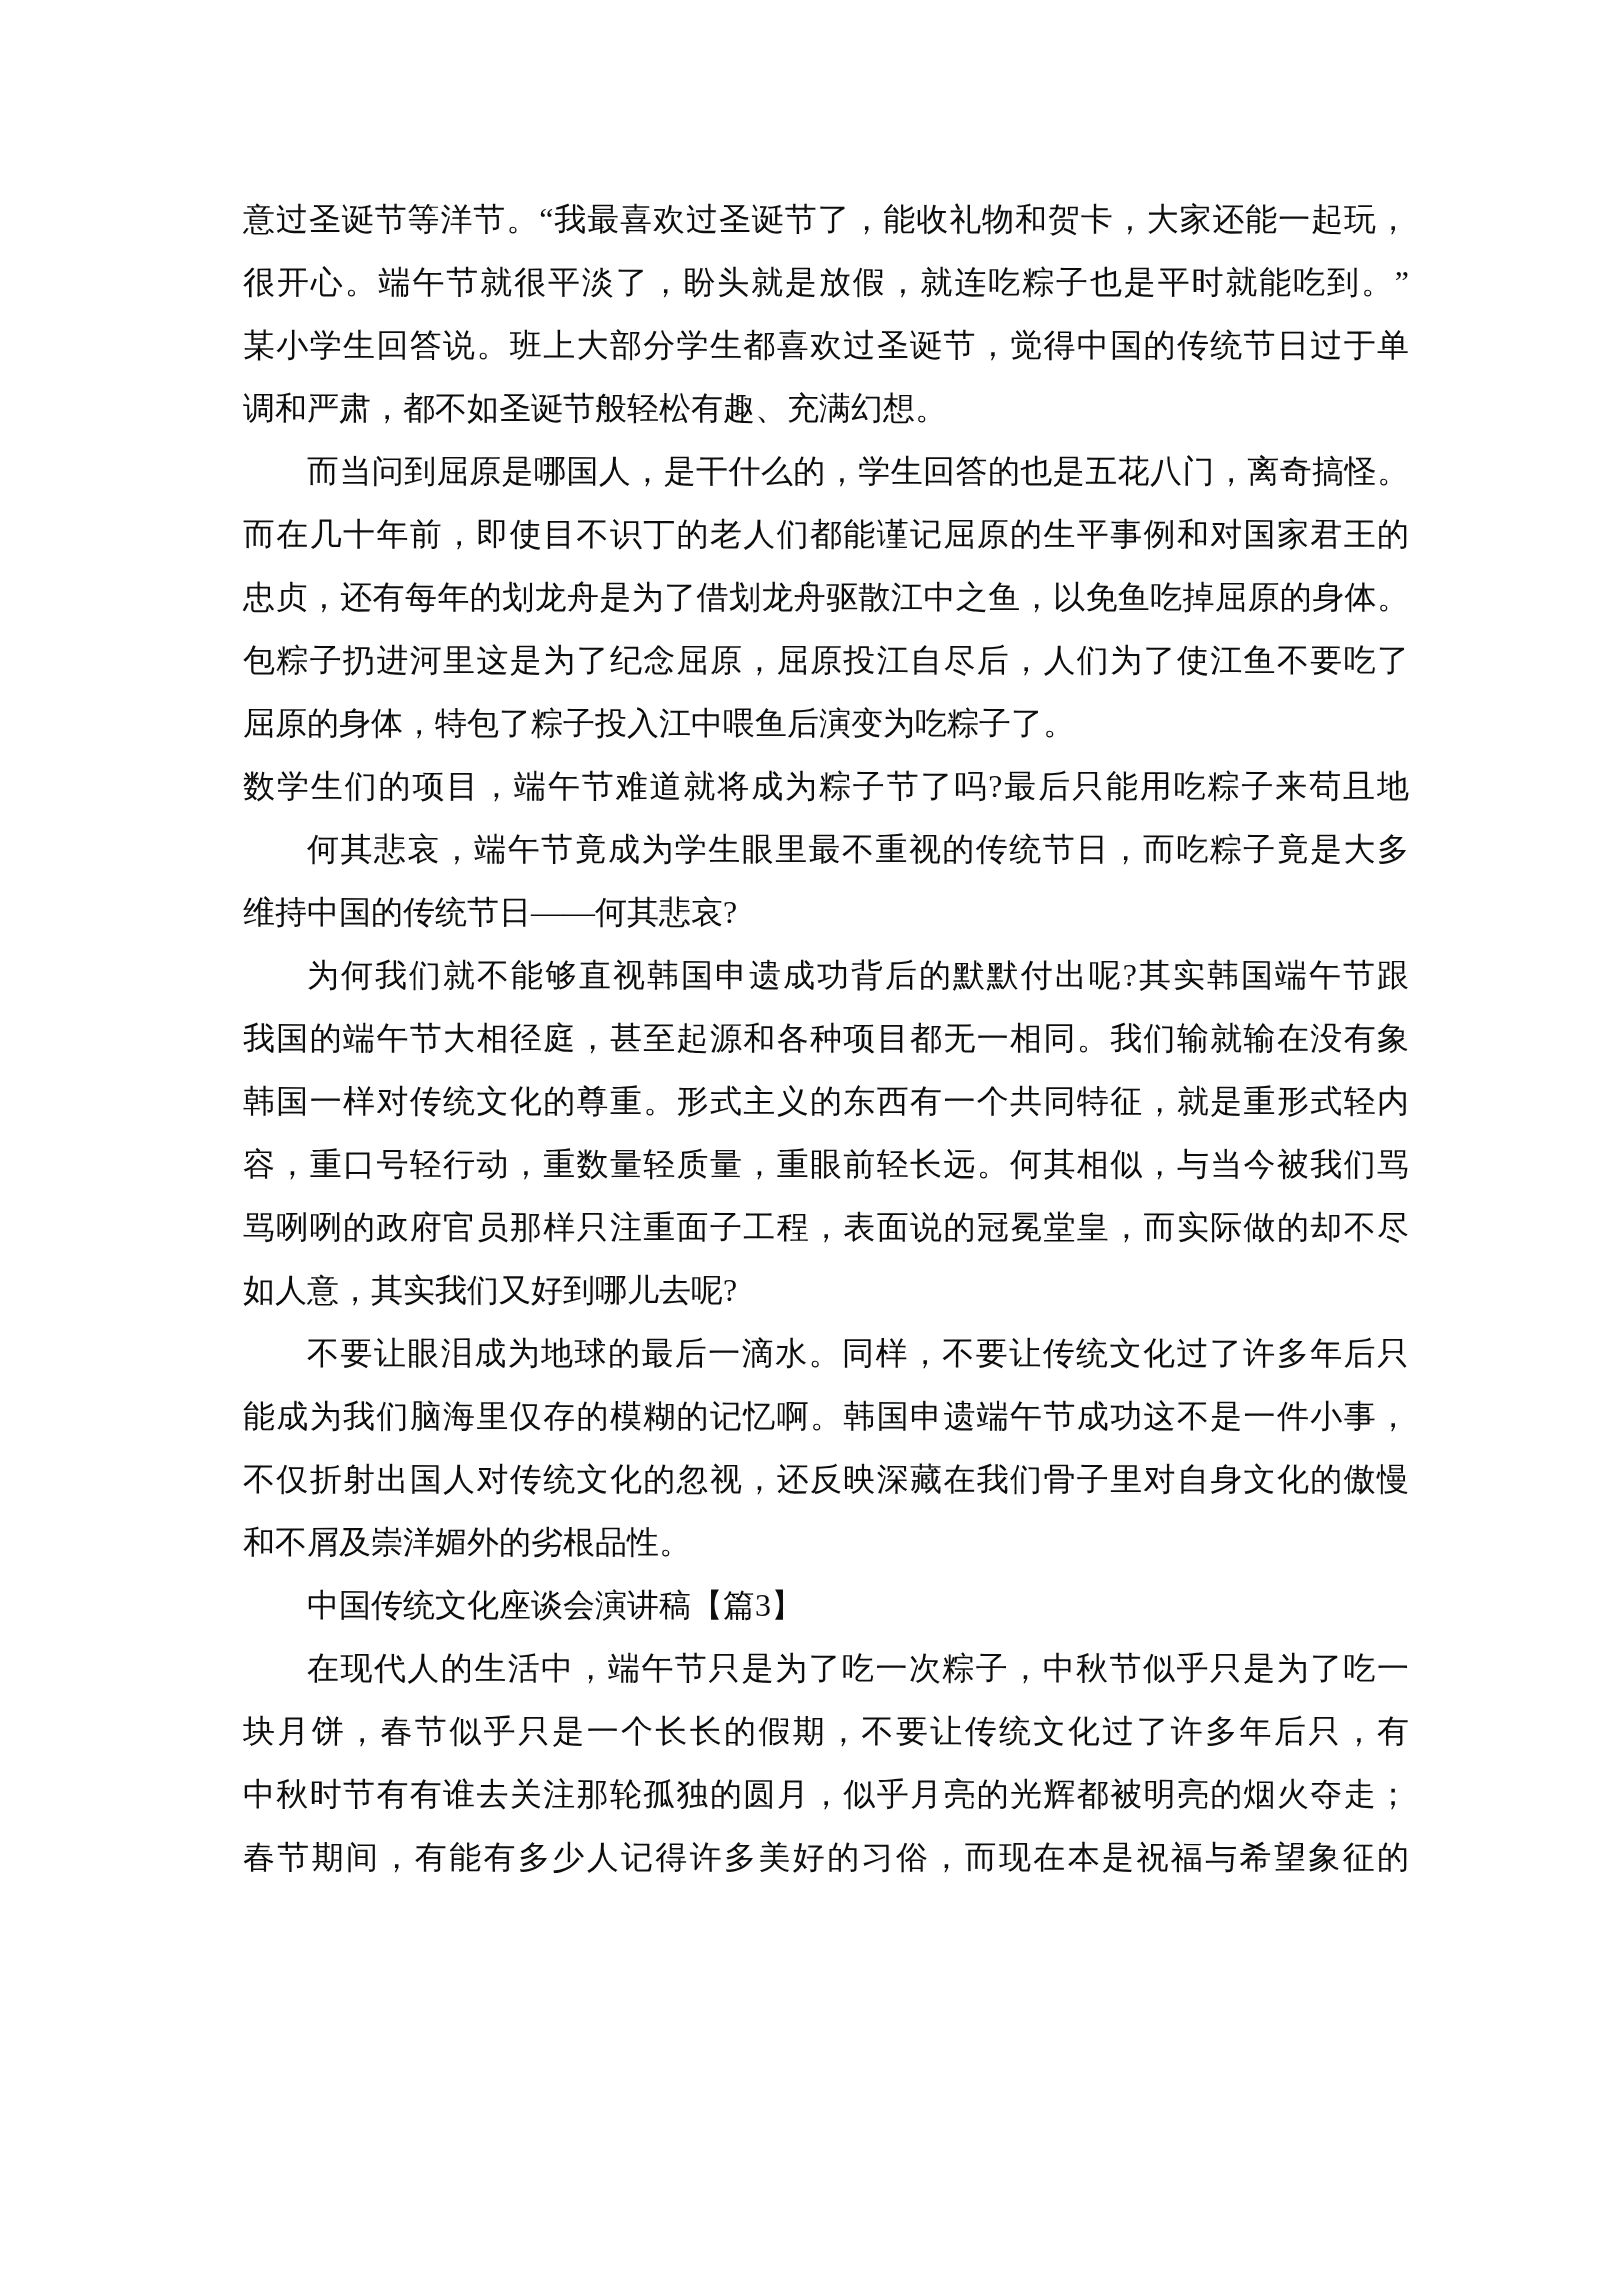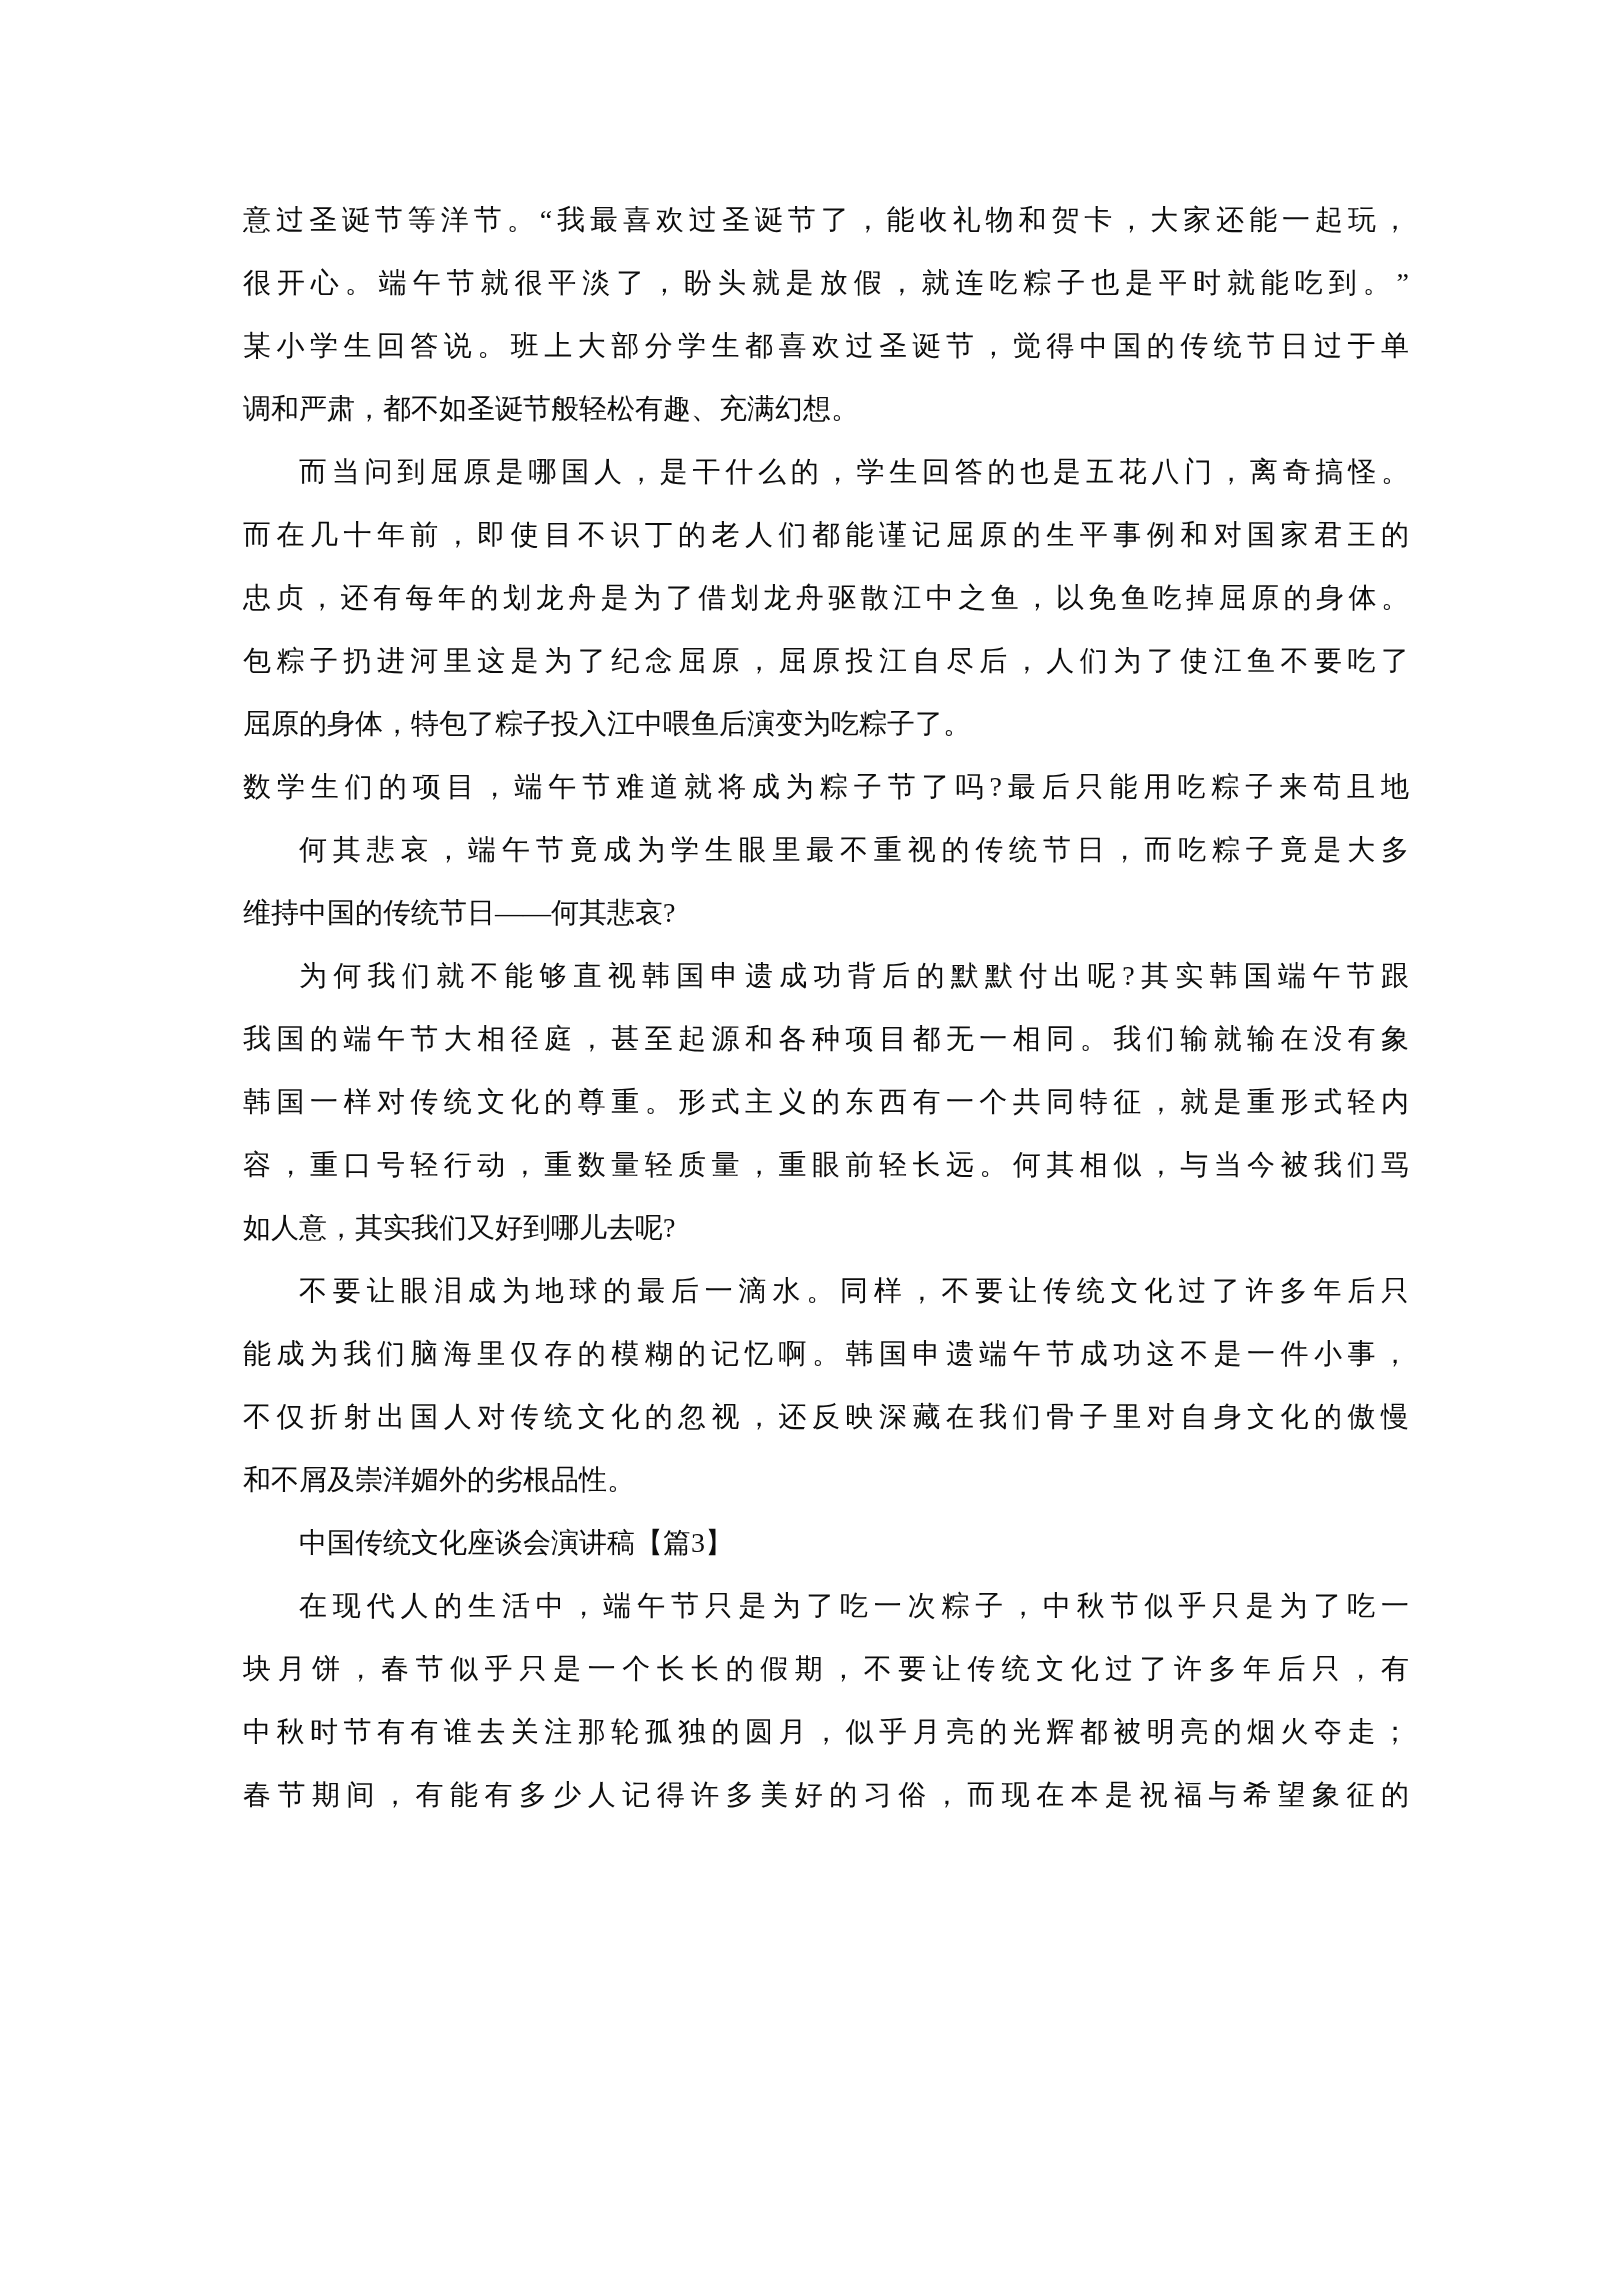--- a/index.html
+++ b/index.html
@@ -9,21 +9,21 @@
     height: 2295px;
     background: #ffffff;
     overflow: hidden;
   }
   .text-block {
     position: absolute;
     left: 243px;
     top: 188px;
     width: 1166px;
     font-family: "Liberation Serif", "DejaVu Serif", serif;
-    font-size: 28px;
+    font-size: 32px;
     line-height: 63px;
     color: #0d0d0d;
     letter-spacing: 0;
   }
   .ln {
     text-align: justify;
     text-align-last: justify;
     white-space: normal;
     height: 63px;
     overflow: hidden;
@@ -54,20 +54,21 @@
     <div class="ln short">屈原的身体，特包了粽子投入江中喂鱼后演变为吃粽子了。</div>
 
     <div class="ln">数学生们的项目，端午节难道就将成为粽子节了吗?最后只能用吃粽子来苟且地</div>
     <div class="ln ind">何其悲哀，端午节竟成为学生眼里最不重视的传统节日，而吃粽子竟是大多</div>
     <div class="ln short">维持中国的传统节日——何其悲哀?</div>
 
     <div class="ln ind">为何我们就不能够直视韩国申遗成功背后的默默付出呢?其实韩国端午节跟</div>
     <div class="ln">我国的端午节大相径庭，甚至起源和各种项目都无一相同。我们输就输在没有象</div>
     <div class="ln">韩国一样对传统文化的尊重。形式主义的东西有一个共同特征，就是重形式轻内</div>
     <div class="ln">容，重口号轻行动，重数量轻质量，重眼前轻长远。何其相似，与当今被我们骂</div>
+    <div class="ln">骂咧咧的政府官员那样只注重面子工程，表面说的冠冕堂皇，而实际做的却不尽</div>
     <div class="ln short">如人意，其实我们又好到哪儿去呢?</div>
 
     <div class="ln ind">不要让眼泪成为地球的最后一滴水。同样，不要让传统文化过了许多年后只</div>
     <div class="ln">能成为我们脑海里仅存的模糊的记忆啊。韩国申遗端午节成功这不是一件小事，</div>
     <div class="ln">不仅折射出国人对传统文化的忽视，还反映深藏在我们骨子里对自身文化的傲慢</div>
     <div class="ln short">和不屑及崇洋媚外的劣根品性。</div>
 
     <div class="ln ind short">中国传统文化座谈会演讲稿【篇3】</div>
 
     <div class="ln ind">在现代人的生活中，端午节只是为了吃一次粽子，中秋节似乎只是为了吃一</div>

